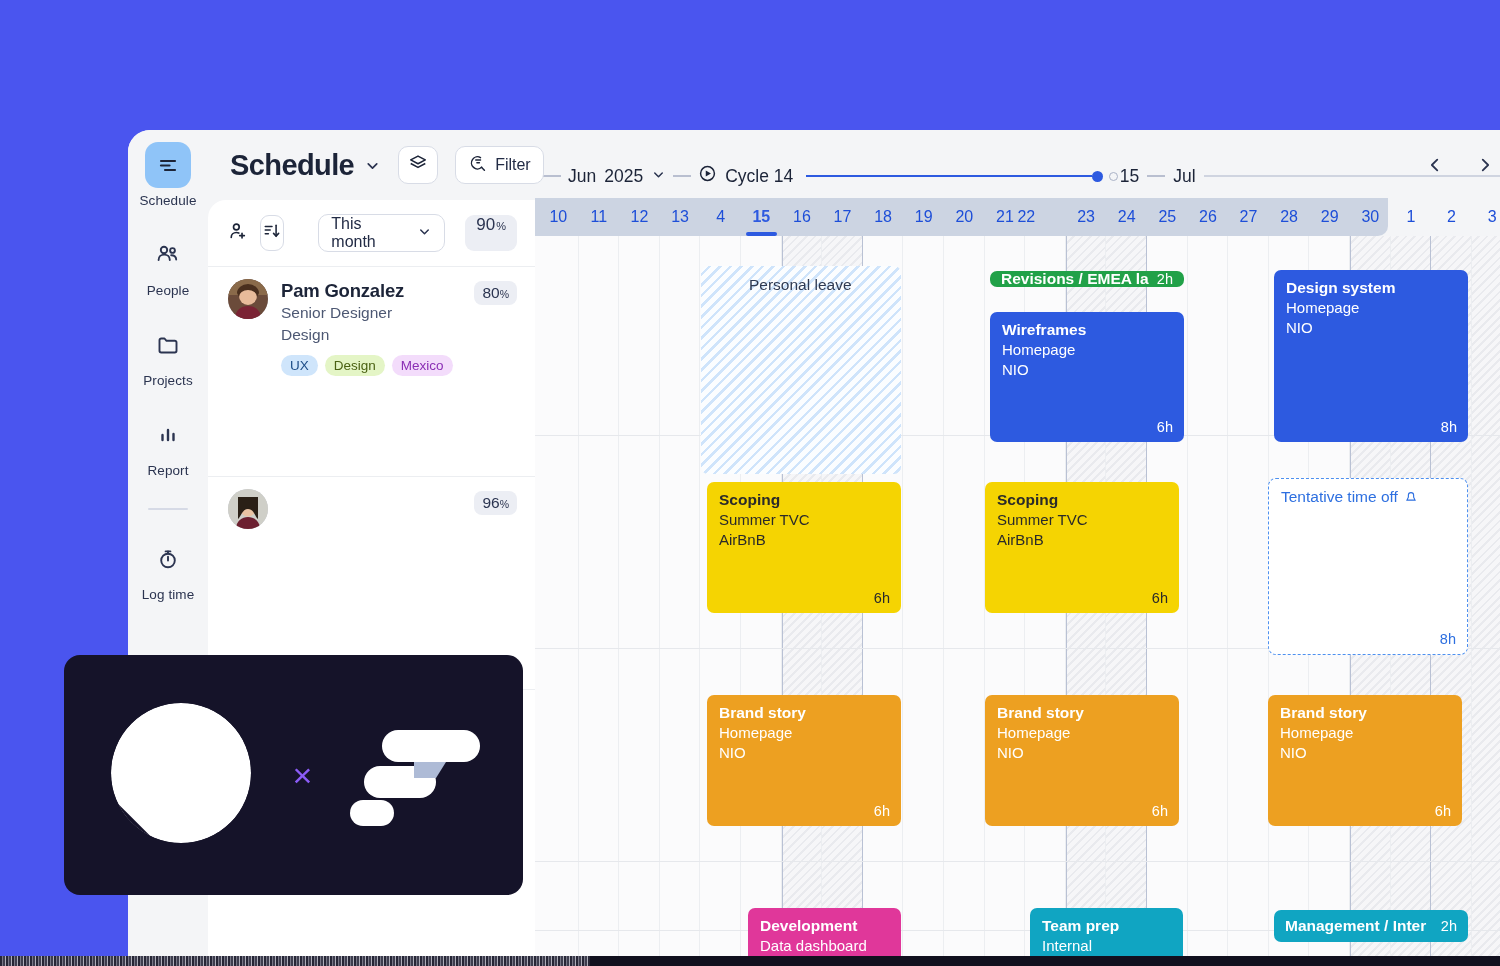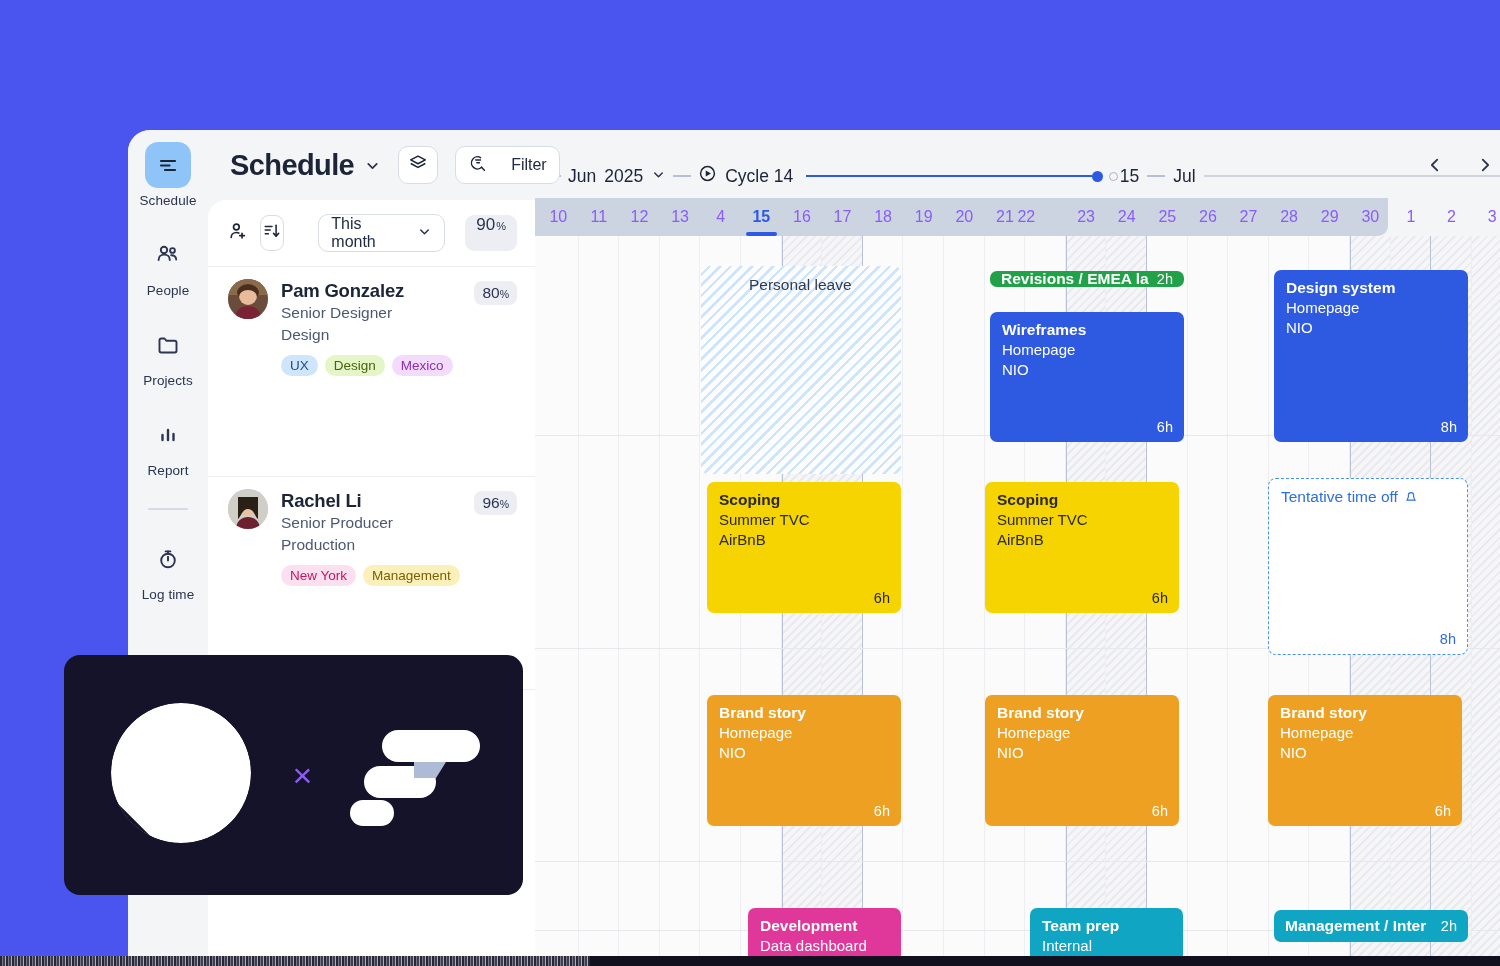--- a/index.html
+++ b/index.html
@@ -117,21 +117,21 @@
     display: flex; align-items: center;
     padding-left: 22px; z-index: 35;
   }
   .page-title {
     font-size: 29px; font-weight: 700; color: #1c2438; letter-spacing: -.6px;
   }
   .title-caret { margin-left: 10px; color: #2b3450; display: flex; align-items: center; cursor: pointer; }
   .tb-btn {
     margin-left: 17px; height: 38px;
     border: 1.4px solid #d8dce6; border-radius: 10px;
-    background: #fff; display: flex; align-items: center; gap: 24px;
+    background: #fff; display: flex; align-items: center; gap: 8px;
     padding: 0 12px; cursor: pointer; color: #222b45; font-size: 16px;
   }
   .tb-btn.square { width: 40px; padding: 0; justify-content: center; }
   .nav-arrows {
     position: absolute; right: 0; top: 20px;
     display: flex; gap: 20px; align-items: center;
   }
   .nav-arrow { width: 30px; height: 30px; display: flex; align-items: center; justify-content: center; color: #2b3450; cursor: pointer; }
 
   
@@ -165,21 +165,21 @@
   .days-header {
     position: absolute; left: 0; top: 68px; width: 965px; height: 38px;
   }
   .days-band {
     position: absolute; top: 0; height: 38px;
     background: #ccd4e2; border-radius: 0 0 10px 0;
   }
   .day-cell {
     position: absolute; top: 0; height: 38px;
     display: flex; align-items: center; justify-content: center;
-    font-size: 16px; color: #8b5cf6; font-weight: 500;
+    font-size: 16px; color: #1d4ed8; font-weight: 500;
   }
   .day-cell.today { color: #2d5ae0; font-weight: 700; }
   .today-underline {
     position: absolute; height: 4px; background: #2d5ae0; border-radius: 2px;
   }
 
   .grid-area {
     position: absolute; left: 0; top: 106px; width: 965px; height: 730px;
     background: #fbfbfc;
   }
@@ -438,29 +438,20 @@
 
       <div class="person-row" style="height:213px;">
         <div class="person-inner">
           <div class="avatar">
             <svg width="40" height="40" viewBox="0 0 40 40">
               <rect width="40" height="40" fill="#cfcfc8"></rect>
               <ellipse cx="20" cy="18" rx="8.5" ry="9.5" fill="#e9c3a3"></ellipse>
               <path d="M10 8h20v22c-3-2-4-10-10-10S13 28 10 30z" fill="#2a2016"></path>
               <path d="M8 40c0-8 6-12 12-12s12 4 12 12z" fill="#6c2030"></path>
             </svg>
-          </div>
-          <div class="p-meta">
-            <div class="p-name">Rachel Li</div>
-            <div class="p-role">Senior Producer</div>
-            <div class="p-dept">Production</div>
-            <div class="tags">
-              <span class="tag" style="background:#fde0ef;color:#c2185b;">New York</span>
-              <span class="tag" style="background:#fbf0b9;color:#7a6008;">Management</span>
-            </div>
           </div>
         </div>
         <div class="p-util">
           <span>96</span><span class="sm">%</span>
         </div>
       </div>
 
       <div class="person-row" style="height:120px;">
         <div class="person-inner">
           <div class="avatar">

